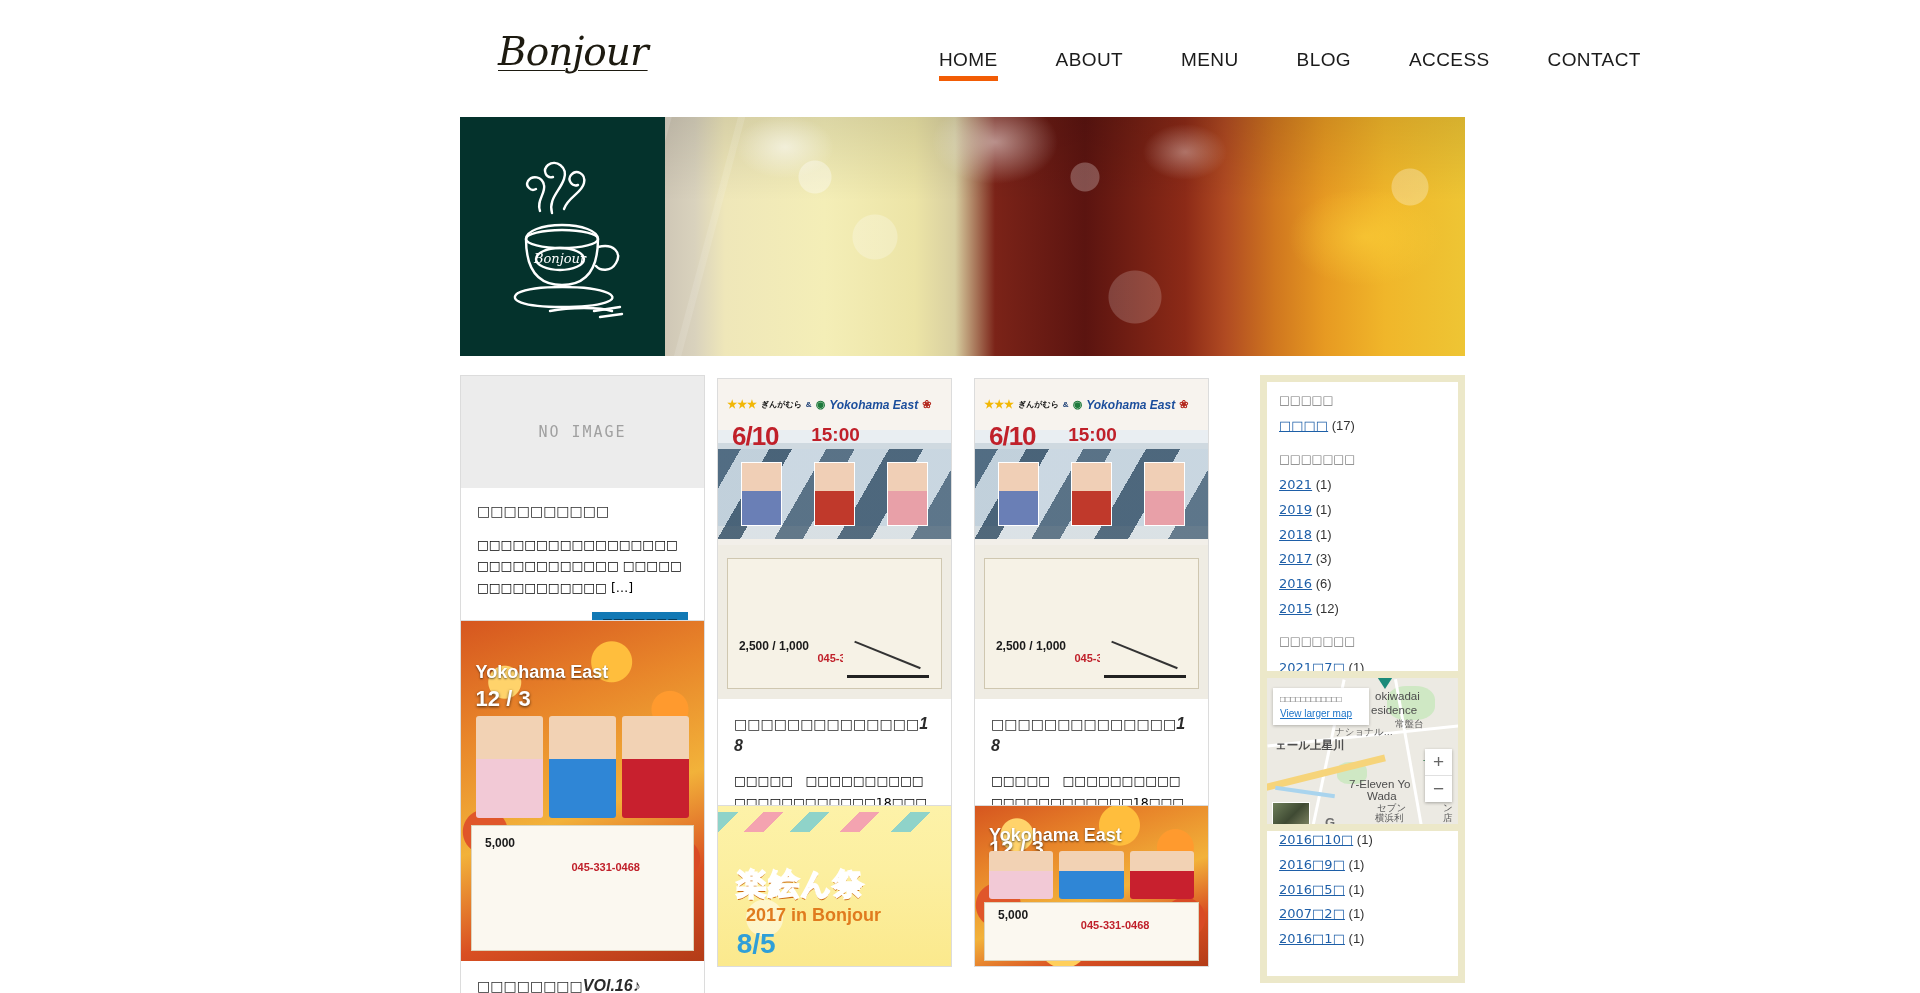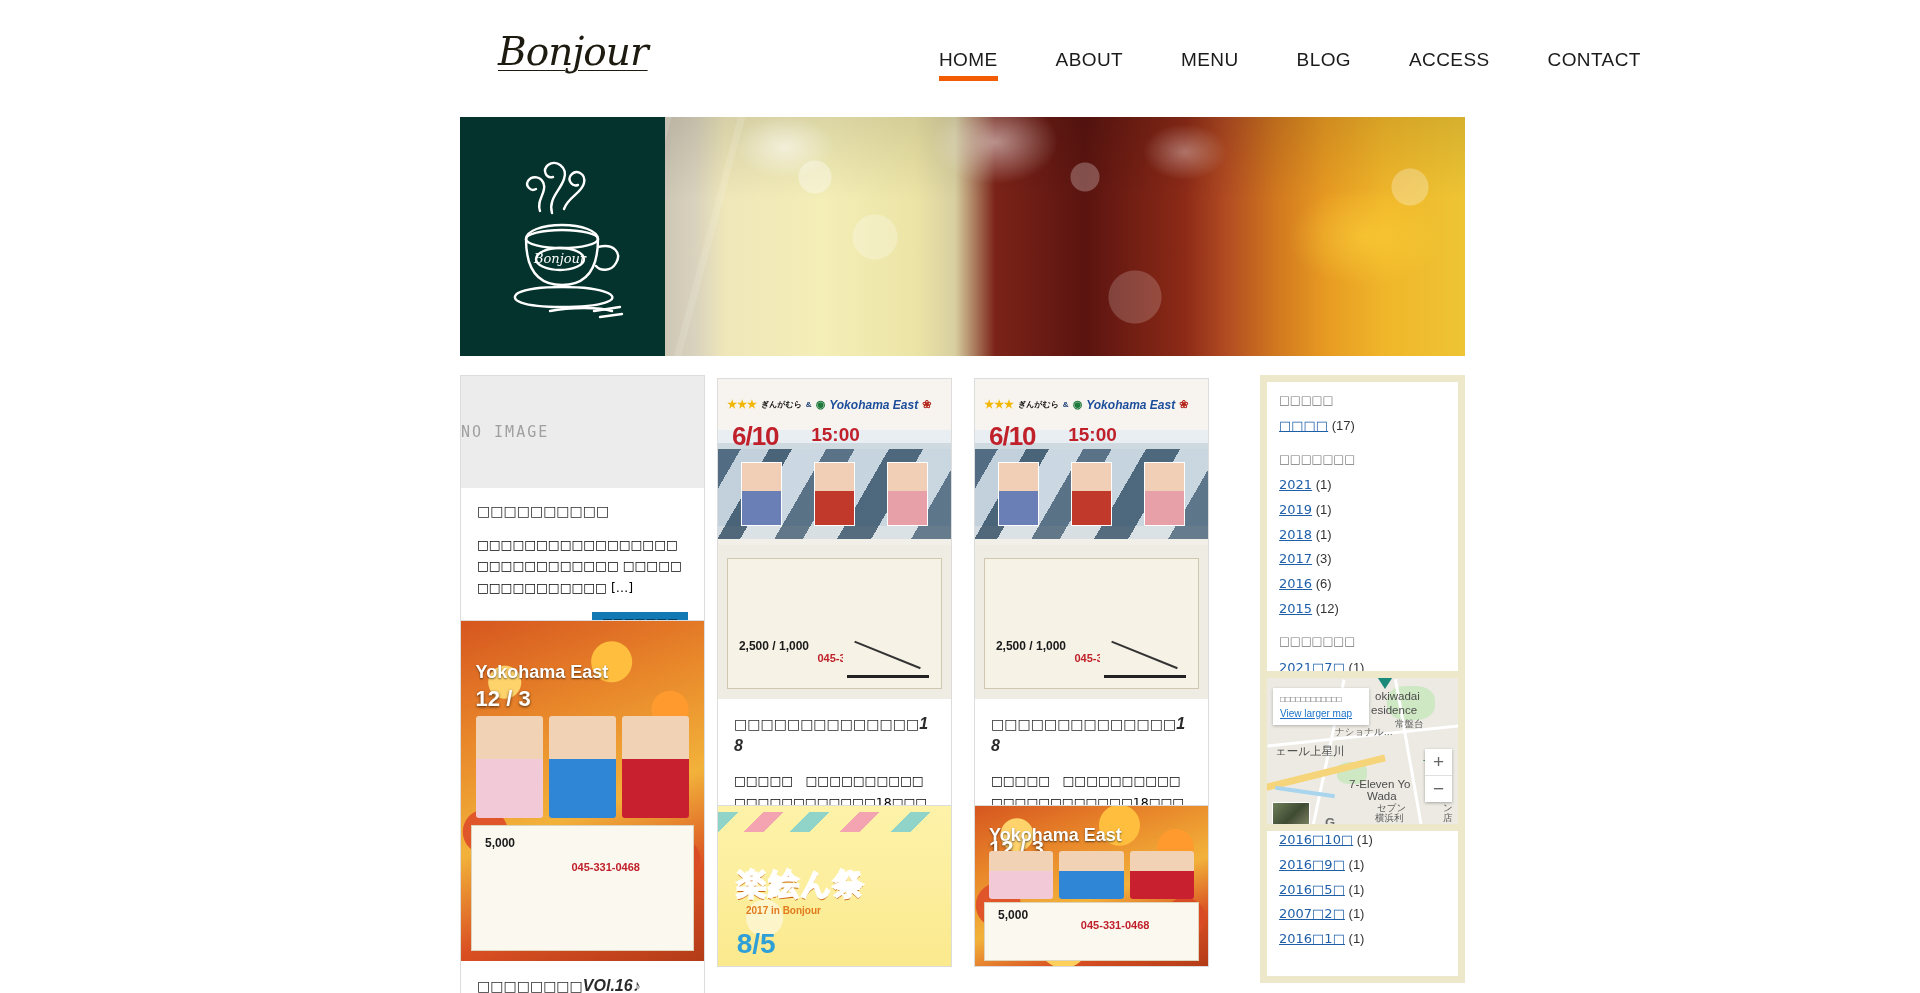--- a/index.html
+++ b/index.html
@@ -99,21 +99,21 @@
   }
   .card {
     position: absolute;
     background: #ffffff;
     border: 1px solid #dcdcdc;
     overflow: hidden;
   }
   .card-thumb { width: 100%; display: block; position: relative; overflow: hidden; }
   .no-image {
     background: #ececec;
-    display: flex; align-items: center; 
+    display: flex; align-items: center; justify-content: center;
     color: #a0a0a0; font-size: 15px; letter-spacing: 2px;
     font-family: "DejaVu Sans Mono", monospace;
   }
   .card-body { padding: 14px 16px 14px 16px; }
   .card-title {
     font-size: 14px; font-weight: bold; color: #2b2b2b;
     margin: 0 0 12px 0; line-height: 1.4; word-break: break-all;
   }
   .card-title .num { font-style: italic; font-size: 16px; }
   .card-excerpt {
@@ -203,21 +203,21 @@
       background:
       linear-gradient(135deg, #8fd3c9 0 8%, transparent 8% 14%),
       linear-gradient(135deg, transparent 0 18%, #f4a3b0 18% 26%, transparent 26% 32%),
       linear-gradient(135deg, transparent 0 36%, #8fd3c9 36% 44%, transparent 44% 50%),
       linear-gradient(135deg, transparent 0 56%, #f4a3b0 56% 64%, transparent 64% 70%),
       linear-gradient(135deg, transparent 0 76%, #8fd3c9 76% 84%, transparent 84% 100%);
   }
   .poster-fest .bigtitle { position:absolute; left:8%; top:36%; width:84%;
       font-size:30px; font-weight:bold; color:#f0862a;
       -webkit-text-stroke: 2px #fff; text-shadow:0 2px 0 #cc6a12; letter-spacing:2px; }
-  .poster-fest .sub { position:absolute; left:12%; top:62%; font-size:10px; font-weight:bold; color:#e07b1e; }
+  .poster-fest .sub { position:absolute; left:12%; top:62%; font-size:18px; font-weight:bold; color:#e07b1e; }
   .poster-fest .date { position:absolute; left:8%; top:76%; font-size:28px; font-weight:bold; color:#2f9fd8; }
 
   
   .sidebar { position:absolute; left: 800px; top: 0; width: 205px; }
   .widget-wrap {
     background: #ece8c9; padding: 7px;
   }
   .widget-inner { background:#ffffff; padding: 10px 12px 12px 12px; }
   .widget-title { font-size:11.5px; color:#777; margin:0 0 5px 0; line-height:1.5; word-break:break-all; }
   .widget-list { list-style:none; margin:0 0 12px 0; padding:0; }
@@ -474,21 +474,21 @@
         <div class="road-y"></div>
         <div class="water"></div>
         <div class="marker"></div>
 
         <div class="lbl lbl-big" style="left:108px; top:12px;">okiwadai</div>
         <div class="lbl lbl-big" style="left:104px; top:26px;">esidence</div>
         <div class="lbl" style="left:128px; top:40px;">常盤台</div>
         <div class="lbl" style="left:68px; top:48px;">ナショナル…</div>
         <div class="lbl lbl-big lbl-green" style="left:156px; top:52px;">Toki</div>
         <div class="lbl lbl-green" style="left:170px; top:66px;">常</div>
-        <div class="lbl lbl-big" style="left:8px; top:66px;">ェール上星川</div>
+        <div class="lbl lbl-big" style="left:8px; top:60px;font-weight:bold;">ェール上星川</div>
         <div class="lbl lbl-big" style="left:82px; top:100px;">7-Eleven Yo</div>
         <div class="lbl lbl-big" style="left:100px; top:112px;">Wada</div>
         <div class="lbl" style="left:110px; top:124px;">セブン</div>
         <div class="lbl" style="left:108px; top:134px;">横浜利</div>
         <div class="lbl lbl-big" style="left:172px; top:100px;">na</div>
         <div class="lbl lbl-big" style="left:172px; top:112px;">ne</div>
         <div class="lbl" style="left:176px; top:124px;">ン</div>
         <div class="lbl" style="left:176px; top:134px;">店</div>
 
         <div class="infobox">

